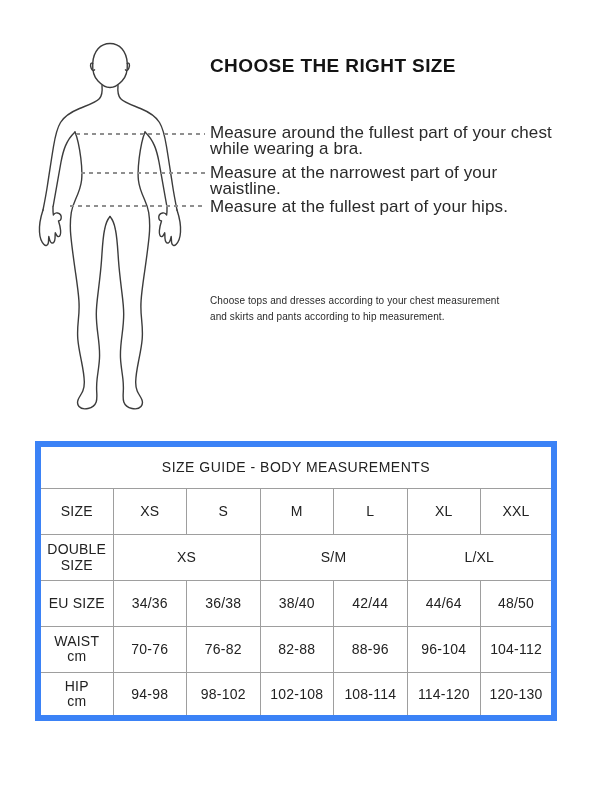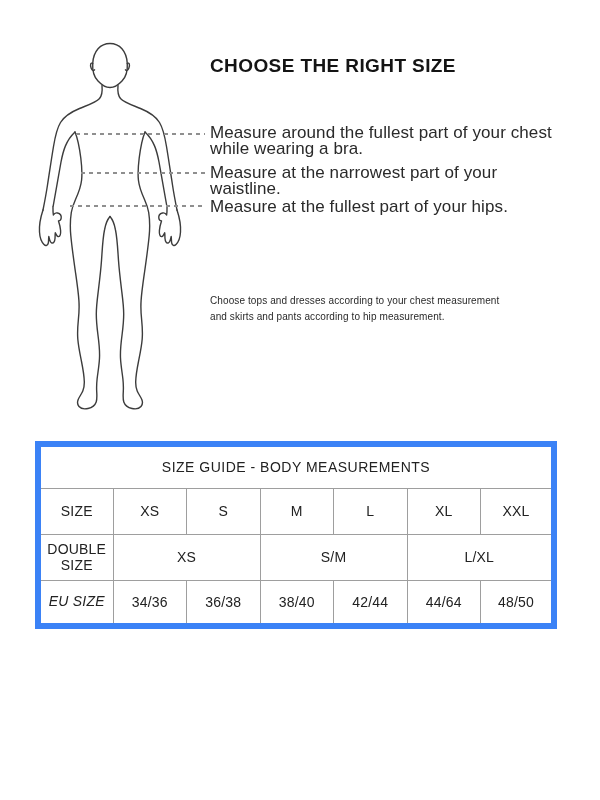--- a/index.html
+++ b/index.html
@@ -54,21 +54,21 @@
     border:1px solid #9e9e9e;
     text-align:center;vertical-align:middle;
     padding:2px 4px;
     background:#ffffff;
   }
   .size-table tr{height:46px;}
   .size-table tr.t-title{height:44px;}
   .size-table tr.t-title td{letter-spacing:.5px;}
   .col-label{width:75px;}
   .cell-sub{display:block;line-height:15px;}
-  .cell-label{display:block;line-height:15px;font-style:italic;}
+  .cell-label{display:block;line-height:15px;}
 </style>
 </head>
 <body>
 
 <div class="stage">
 
   <div class="figure-wrap">
     <svg viewBox="0 0 164 380" xmlns="http://www.w3.org/2000/svg">
       <g fill="none" stroke="#3c3c3c" stroke-width="1.4" stroke-linecap="round" stroke-linejoin="round">
 
@@ -141,16 +141,40 @@
         <td>
           <span class="cell-label">EU SIZE</span>
         </td>
         <td>34/36</td>
         <td>36/38</td>
         <td>38/40</td>
         <td>42/44</td>
         <td>44/64</td>
         <td>48/50</td>
       </tr>
+      <tr>
+        <td>
+          <span class="cell-label">WAIST</span>
+          <span class="cell-sub">cm</span>
+        </td>
+        <td>70-76</td>
+        <td>76-82</td>
+        <td>82-88</td>
+        <td>88-96</td>
+        <td>96-104</td>
+        <td>104-112</td>
+      </tr>
+      <tr>
+        <td>
+          <span class="cell-label">HIP</span>
+          <span class="cell-sub">cm</span>
+        </td>
+        <td>94-98</td>
+        <td>98-102</td>
+        <td>102-108</td>
+        <td>108-114</td>
+        <td>114-120</td>
+        <td>120-130</td>
+      </tr>
     </tbody>
   </table>
 
 </div>
 
 </body></html>

